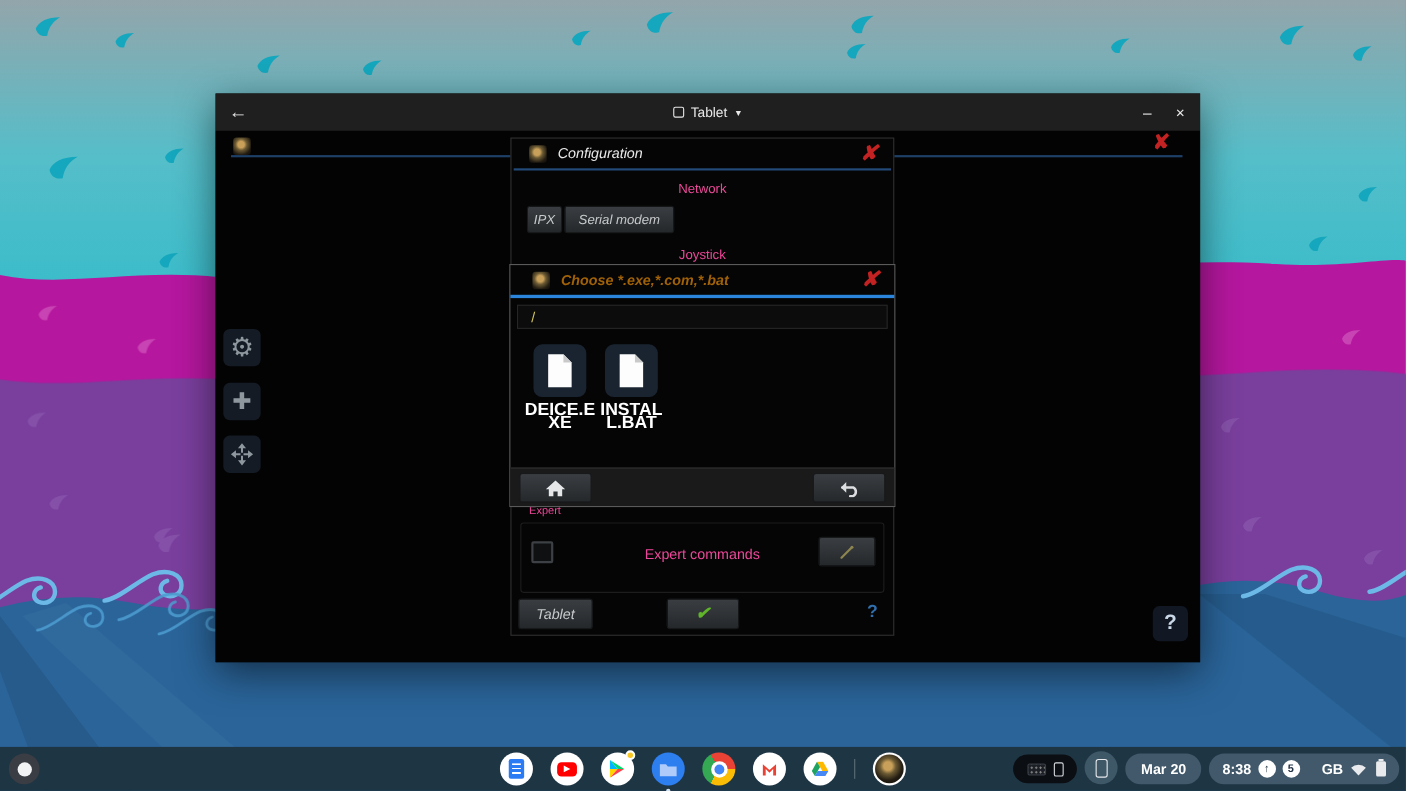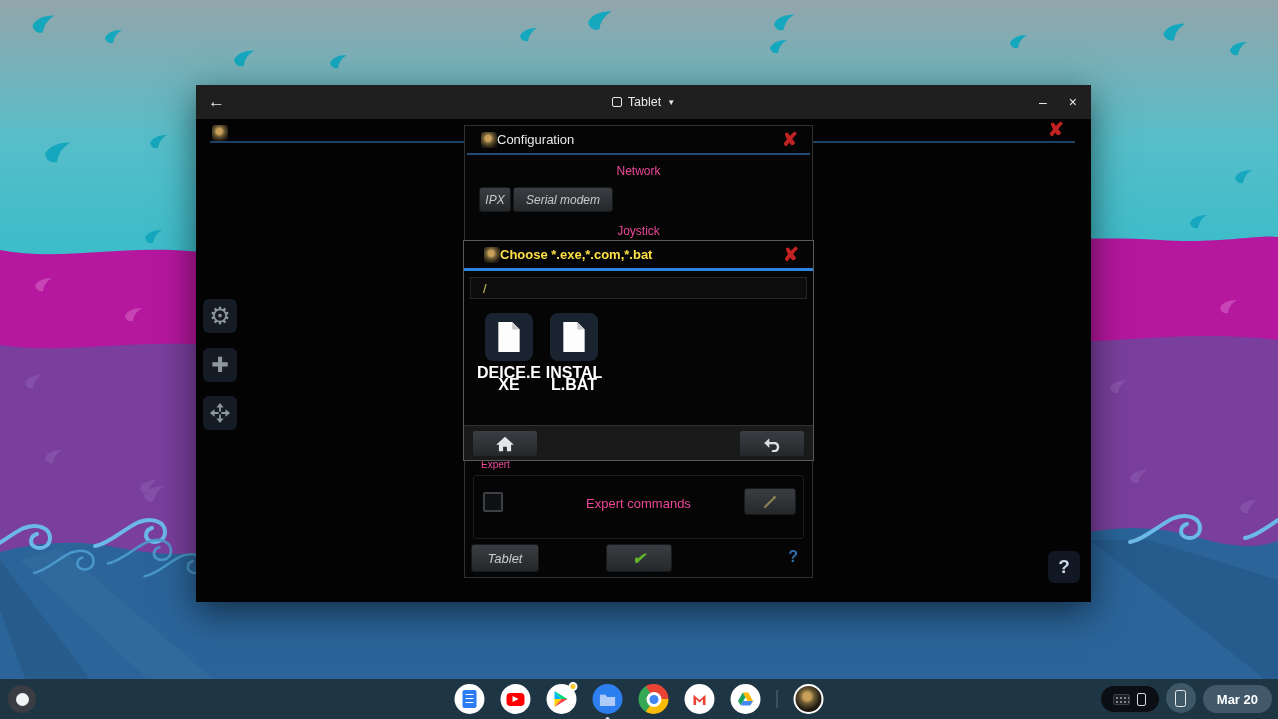--- a/index.html
+++ b/index.html
@@ -30,21 +30,21 @@
 
   .tool-tile { position:absolute; left:7px; width:34px; height:34px; border-radius:6px;
     background:#141b24; display:flex; align-items:center; justify-content:center;
     color:#8e979e; }
   .tile-help { position:absolute; left:852px; top:432px; width:32px; height:32px; border-radius:6px;
     background:#111823; display:flex; align-items:center; justify-content:center;
     color:#c9d7e6; font-size:19px; font-weight:bold; }
 
   
   .dialog { position:absolute; background:#050505; }
-  .dlg-titlebar { display:flex; align-items:center; padding:0 14px 0 16px; height:27px; }
+  .dlg-titlebar { display:flex; align-items:center; gap:10px; padding:0 14px 0 16px; height:27px;font-style:italic; }
   .dlg-title { color:#e9e9e9; font-size:13px; flex:1; }
   .olive { color:#ec4899; }
   .btn { background:linear-gradient(#3a3e42,#25282b); border:1px solid #17191b; border-radius:3px;
     color:#c8cacc; font-size:12px; display:flex; align-items:center; justify-content:center;font-style:italic; }
 
   #config-dialog { left:268px; top:6px; width:349px; height:453px; border:1px solid #303030; }
   .cfg-underline { height:2px; background:#234a78; margin:0 2px; }
   .cfg-network { position:absolute; left:0; right:0; top:38px; text-align:center; font-size:12px; }
   .cfg-btnrow { position:absolute; left:14px; top:61px; display:flex; gap:2px; }
   .cfg-ipx { width:32px; height:25px; }
@@ -55,21 +55,21 @@
   .cfg-checkbox { position:absolute; left:18px; top:366px; width:20px; height:20px;
     border:2px solid #3d4145; background:#0e1012; border-radius:2px; }
   .cfg-expert-cmd { position:absolute; left:0; right:0; top:370px; text-align:center; font-size:13px; }
   .cfg-wand-btn { position:absolute; right:16px; top:362px; width:52px; height:27px; }
   .cfg-bottomrow { position:absolute; left:0; right:0; top:418px; height:30px; }
   .cfg-setup { position:absolute; left:6px; top:0; width:68px; height:28px; font-size:13px; }
   .cfg-ok { position:absolute; left:141px; top:0; width:66px; height:28px; color:#5fb42a; font-size:16px; font-weight:bold; }
   .cfg-help { position:absolute; right:14px; top:4px; color:#2f6fae; font-size:16px; font-weight:bold; }
 
   #chooser-dialog { left:267px; top:121px; width:351px; height:221px; border:1px solid #5a5a5a; z-index:3; }
-  .chs-title { font-weight:bold; font-size:13px; color:#fde047; }
+  .chs-title { font-weight:bold; font-size:13px; color:#a16207; }
   .chs-underline { height:3px; background:#2b85dd; }
   .chs-pathrow { position:absolute; left:6px; right:6px; top:36px; height:22px; background:#0c0c0c;
     border:1px solid #262626; display:flex; align-items:center; padding-left:12px;
     color:#d3c65c; font-size:13px; }
   .file-tile { position:absolute; top:72px; width:48px; height:48px; border-radius:8px; background:#1a2430;
     display:flex; align-items:center; justify-content:center; }
   .file-label { position:absolute; top:126px; width:64px; text-align:center; color:#fff;
     font-size:16px; font-weight:bold; line-height:12px; word-break:break-all; }
   .chs-bottombar { position:absolute; left:0; right:0; bottom:0; height:35px; background:#1a1a1a; border-top:1px solid #303030; }
   .chs-home { position:absolute; left:8px; top:4px; width:66px; height:27px; }
@@ -386,14 +386,25 @@
     <div class="kb-pill">
       <div class="kb-mini"></div>
       <div class="tab-mini"></div>
     </div>
     <div class="phone-btn">
       <div class="phone-glyph"></div>
     </div>
     <div class="pill pill-date">
       <span>Mar 20</span>
     </div>
+    <div class="pill pill-status">
+      <span>8:38</span>
+      <div class="mini-circle">↑</div>
+      <div class="mini-circle">5</div>
+      <div class="status-gap"></div>
+      <span>GB</span>
+      <svg width="16" height="13" viewBox="0 0 16 13">
+        <path d="M8 12 L1.3 5 A9.5 9.5 0 0 1 14.7 5 Z" fill="#e8eaed"></path>
+      </svg>
+      <div class="battery"></div>
+    </div>
   </div>
 </div>
 
 </body></html>

